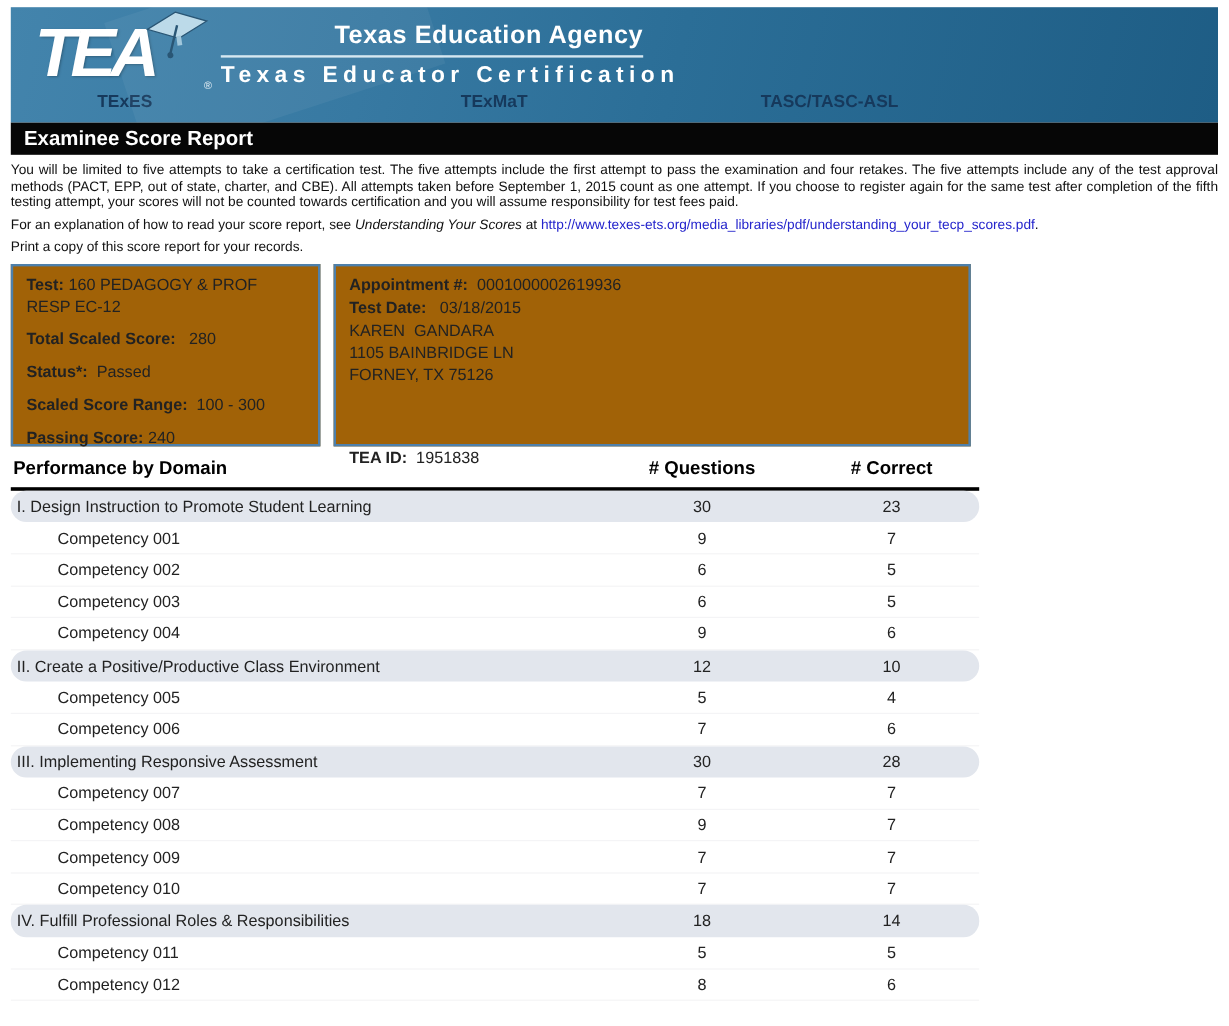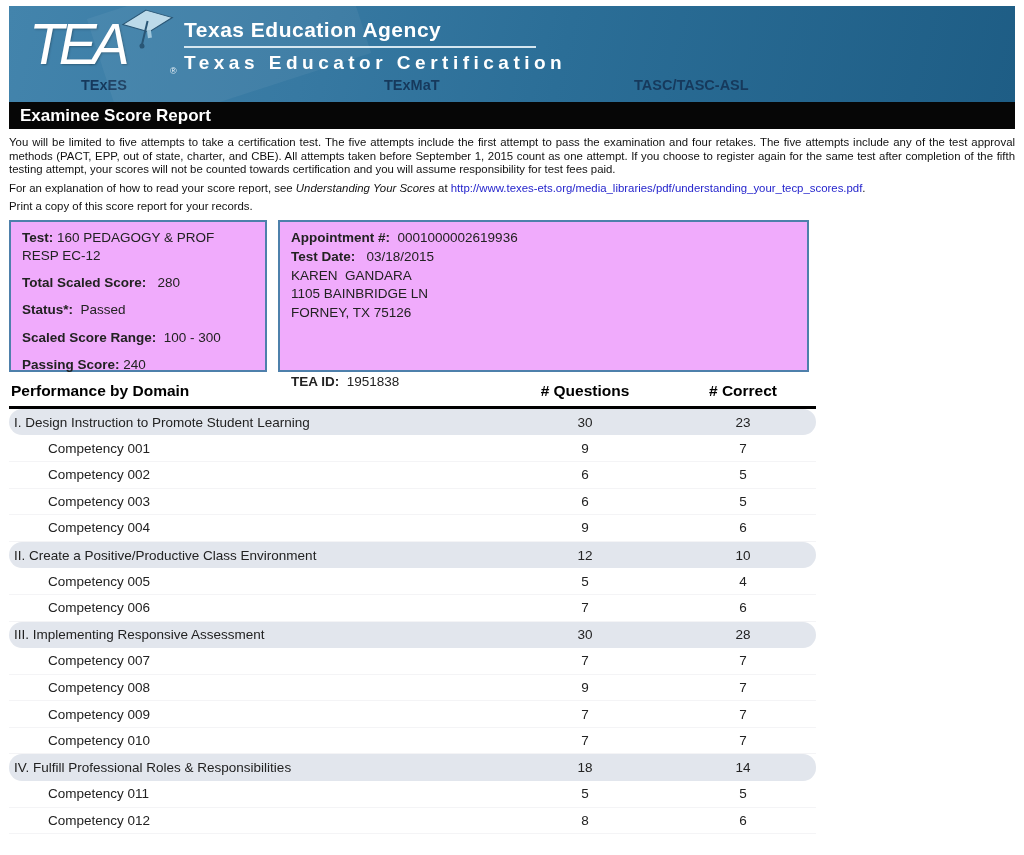--- a/index.html
+++ b/index.html
@@ -16,28 +16,28 @@
     background:linear-gradient(104deg,#4384ac 0%,#3779a2 30%,#2b6e97 55%,#1e5d85 100%);
     overflow:hidden;
   }
   .app-header::after{ 
     content:""; position:absolute; left:90px; top:-30px; width:260px; height:120px;
     background:rgba(255,255,255,0.05); transform:rotate(-18deg);
   }
   .logo { position:absolute; left:20px; top:4px; width:160px; height:70px; }
   .logo-text {
     position:absolute; left:0; top:6px;
-    font-size:57px; font-weight:normal; font-style:italic;
+    font-size:57px; font-weight:bold; font-style:italic;
     letter-spacing:-5px; color:#ffffff; line-height:1;
     text-shadow:1px 1px 2px rgba(0,0,0,0.25);
   }
   .logo-reg { position:absolute; left:141px; top:56px; font-size:9px; color:#e8f1f7; font-style:normal; }
   .cap-icon { position:absolute; left:88px; top:-2px; }
   .title-block { position:absolute; left:175px; top:12px; width:352px; color:#ffffff; }
-  .agency-line { font-size:21px; font-weight:bold; letter-spacing:0.5px; white-space:nowrap; }
+  .agency-line { font-size:21px; font-weight:bold; letter-spacing:0.5px; white-space:nowrap;text-align:right; }
   .title-divider { height:2px; background:#d4e6f0; margin:4px 0 4px 0; }
   .cert-line { font-size:19px; font-weight:bold; letter-spacing:4.5px; white-space:nowrap; }
   .header-nav { position:absolute; left:0; right:0; bottom:5px; height:20px; }
   .nav-item {
     position:absolute; font-size:14.5px; font-weight:bold; color:#16395c;
     cursor:pointer; white-space:nowrap;
   }
   .nav-texes   { left:72px; }
   .nav-texmat  { left:375px; }
   .nav-tasc    { left:625px; }
@@ -53,21 +53,21 @@
   .intro { padding-top:7px; font-size:11.4px; font-weight:normal; color:#111; }
   .policy-text { text-align:justify; line-height:1.2; }
   .explain-line { margin-top:5px; line-height:1.2; }
   .doc-title { font-style:italic; }
   .pdf-link { color:#2424cc; text-decoration:none; cursor:pointer; }
   .print-note { margin-top:4px; }
 
   
   .boxes-row { display:flex; gap:11px; margin-top:8px; }
   .info-box {
-    background:#f0abfc; border:2px solid #4e80ab;
+    background:#a16207; border:2px solid #4e80ab;
     height:152px; padding:7px 11px; font-size:13.5px; color:#222;
   }
   .score-box { width:258px; }
   .candidate-box { width:531px; }
   .box-line { margin-bottom:4px; line-height:1.35; }
   .lbl { font-weight:bold; }
   .score-box .test-line { margin-bottom:15px; }
   .score-box .box-line { margin-bottom:9px; }
   .candidate-box .box-line { margin-bottom:0; line-height:1.4; }
   .pre-space { white-space:pre-wrap; }

